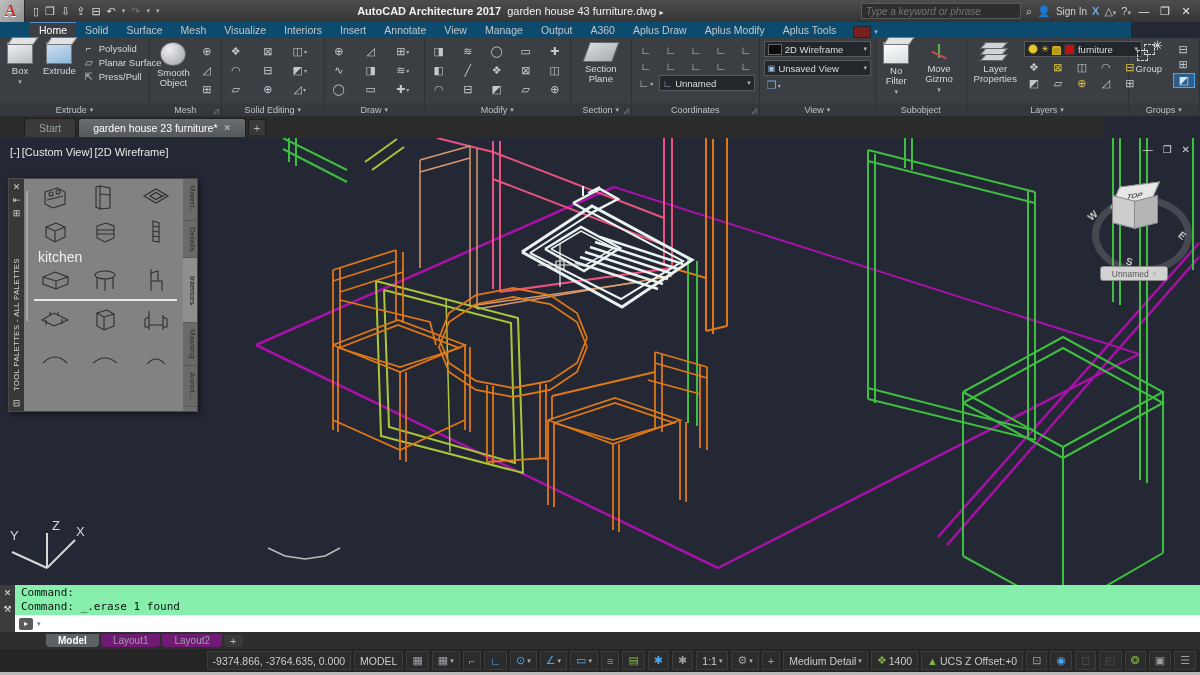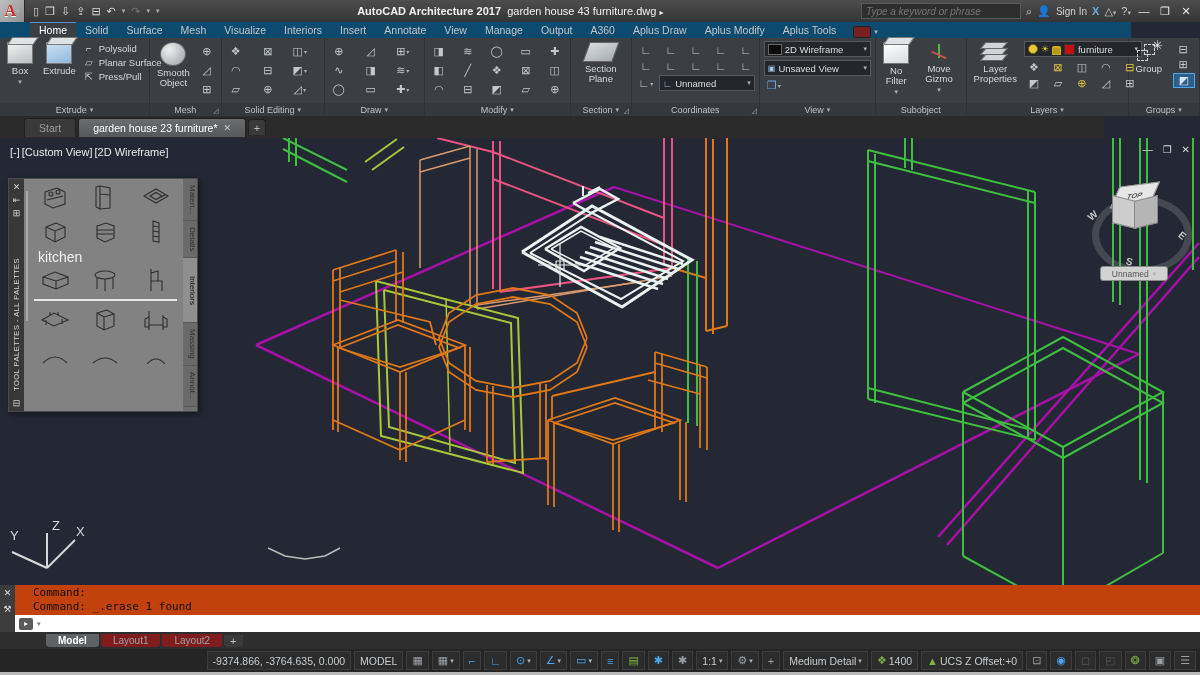--- a/index.html
+++ b/index.html
@@ -113,29 +113,29 @@
   #pal-kitchen{font-size:14px;color:#f0f0f0;height:14px;padding-left:8px;}
   .pdiv{height:2px;background:#e8e8e8;margin:2px 4px;}
   #pal-tabs{width:14px;background:#6e6e6e;display:flex;flex-direction:column;}
   .ptab{writing-mode:vertical-rl;font-size:8px;color:#2f2f2f;background:#6a6a6a;border-bottom:1px solid #585858;
      padding:6px 0;display:flex;justify-content:center;flex:0 0 auto;}
   .ptab.active{background:#8f8f8f;color:#111;flex:0 0 52px;}
   
   #cmdwin{position:absolute;left:0;top:585px;width:1200px;height:47px;background:#3c3c3c;display:flex;}
   #cmdstrip{width:15px;background:#3c3c3c;color:#e0e0e0;display:flex;flex-direction:column;align-items:center;font-size:9px;gap:6px;padding-top:3px;}
   #cmdmain{flex:1;display:flex;flex-direction:column;}
-  #cmdhist{background:#c2410c;color:#111;font-family:"DejaVu Sans Mono",monospace;font-size:11px;
-     padding:1px 18px;line-height:14px;flex:1;}
+  #cmdhist{background:#86efac;color:#111;font-family:"DejaVu Sans Mono",monospace;font-size:11px;
+     padding:1px 6px;line-height:14px;flex:1;}
   #cmdinputrow{height:17px;background:#fff;display:flex;align-items:center;gap:4px;padding-left:4px;}
   #cmdchip{width:14px;height:12px;background:#5a5a5a;color:#fff;font-size:8px;display:flex;align-items:center;justify-content:center;border-radius:2px;}
   #cmdinput{border:none;outline:none;flex:1;font-family:"DejaVu Sans Mono",monospace;font-size:11px;font-style:italic;color:#222;}
   #cmdinput::placeholder{color:#8a8a8a;}
   
   #layouttabs{position:absolute;left:0;top:632px;width:1200px;height:17px;background:#2e2e2e;display:flex;align-items:center;padding-left:46px;box-sizing:border-box;gap:2px;}
-  .ltab{font-size:10px;color:#9aa0a5;background:#7f1d1d;padding:1px 12px;border-radius:0 0 4px 4px;}
+  .ltab{font-size:10px;color:#9aa0a5;background:#701a75;padding:1px 12px;border-radius:0 0 4px 4px;}
   .ltab.active{background:#5f6265;color:#fff;font-weight:bold;}
   .lplus{color:#bbb;font-size:11px;background:#3a3a3a;border-radius:0 0 4px 4px;padding:0 6px;}
   
   #statusbar{position:absolute;left:0;top:649px;width:1200px;height:23px;background:#252525;display:flex;
      align-items:center;justify-content:flex-end;padding-right:4px;box-sizing:border-box;gap:3px;}
   .sbi{display:flex;align-items:center;gap:2px;background:#2c2c2c;border:1px solid #3d3d3d;color:#c8cccf;
      font-size:10.5px;height:17px;padding:0 5px;white-space:nowrap;}
   .sbi .gl{font-size:11px;}
   .sbi.blue .gl{color:#4ba6f0;}
   .sbi.gray .gl{color:#9aa0a6;}

